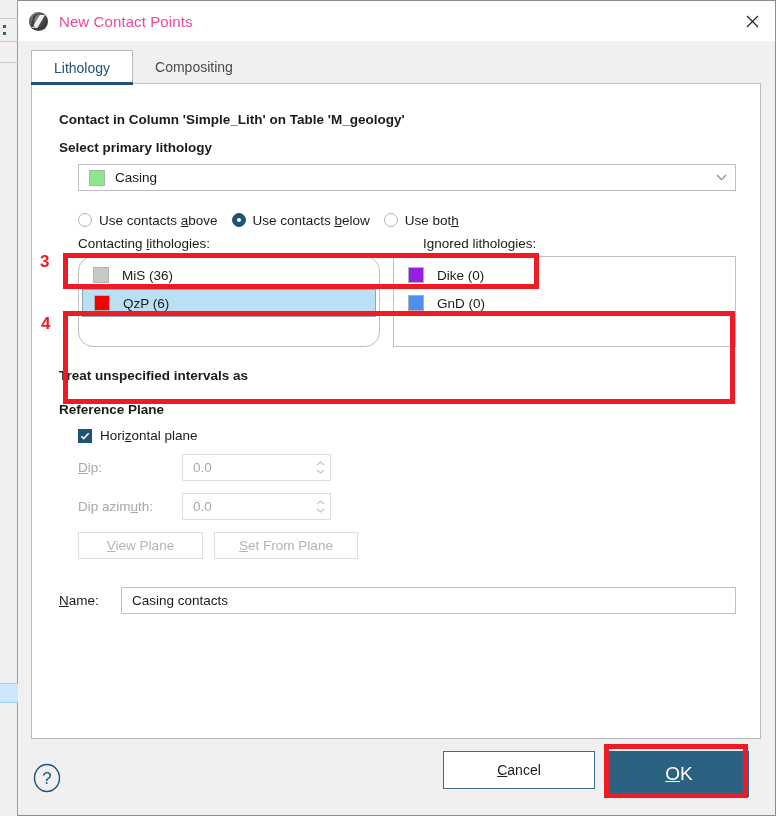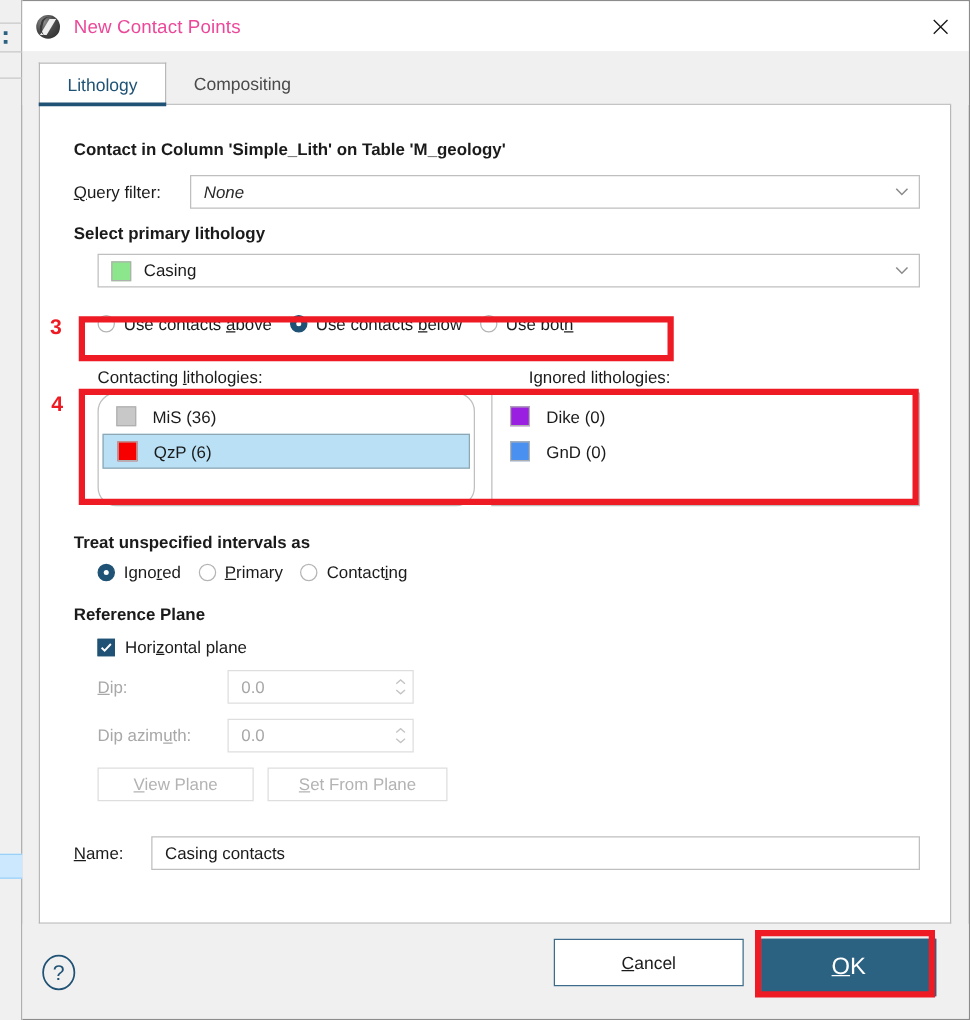--- a/index.html
+++ b/index.html
@@ -450,47 +450,36 @@
     <div class="tab">
       <span>Compositing</span>
     </div>
   </div>
 
   <div id="panel">
     <div id="panel-inner">
 
       <div class="section-head" style="margin-bottom:13px;">Contact in Column 'Simple_Lith' on Table 'M_geology'</div>
 
-      <div class="row" style="margin-bottom:12px;">
-        <div class="lbl" style="width:93px;"><u>Q</u>uery filter:</div>
-        <div class="combo" style="flex:1;">
-          <span class="ctext placeholder">None</span>
-          <span class="chev">
-            <svg width="11" height="7" viewBox="0 0 11 7">
-                <path d="M1 1 L5.5 5.6 L10 1" stroke="#8a8a8a" stroke-width="1.2" fill="none"></path>
-              </svg>
-          </span>
-        </div>
-      </div>
 
       <div class="section-head" style="margin-bottom:9px;">Select primary lithology</div>
 
       <div class="combo" style="margin-left:19px; margin-right:0; margin-bottom:16px;">
         <span class="ctext">
           <span class="swatch" id="sw-primary" style="background: rgb(140, 230, 140);"></span>
           <span>Casing</span>
         </span>
         <span class="chev">
           <svg width="11" height="7" viewBox="0 0 11 7">
               <path d="M1 1 L5.5 5.6 L10 1" stroke="#8a8a8a" stroke-width="1.2" fill="none"></path>
             </svg>
         </span>
       </div>
 
-      <div class="row" style="margin-left:19px; height:26px; margin-bottom:22px;">
+      <div class="row" style="margin-left:19px; height:26px; margin-bottom:3px;">
         <div class="radio">
           <span class="rdot"></span>
           <span>Use contacts <u>a</u>bove</span>
         </div>
         <div class="radio checked">
           <span class="rdot"></span>
           <span>Use contacts <u>b</u>elow</span>
         </div>
         <div class="radio">
           <span class="rdot"></span>
@@ -521,34 +510,20 @@
             <span>Dike (0)</span>
           </div>
           <div class="litem">
             <span class="swatch" id="sw-gnd" style="background: rgb(74, 144, 240);"></span>
             <span>GnD (0)</span>
           </div>
         </div>
       </div>
 
       <div class="section-head" style="margin-top:21px; margin-bottom:9px;">Treat unspecified intervals as</div>
-      <div class="row" style="margin-left:19px;">
-        <div class="radio checked">
-          <span class="rdot"></span>
-          <span>Igno<u>r</u>ed</span>
-        </div>
-        <div class="radio">
-          <span class="rdot"></span>
-          <span><u>P</u>rimary</span>
-        </div>
-        <div class="radio">
-          <span class="rdot"></span>
-          <span>Contact<u>i</u>ng</span>
-        </div>
-      </div>
 
       <div class="section-head" style="margin-top:19px; margin-bottom:11px;">Reference Plane</div>
 
       <div style="margin-left:19px;">
         <div class="checkbox" style="margin-bottom:11px;">
           <span class="cbox">
             <svg width="10" height="10" viewBox="0 0 10 10">
                 <path d="M1.3 5.2 L3.7 7.6 L8.7 2.2" stroke="#ffffff" stroke-width="1.5" fill="none"></path>
               </svg>
           </span>

